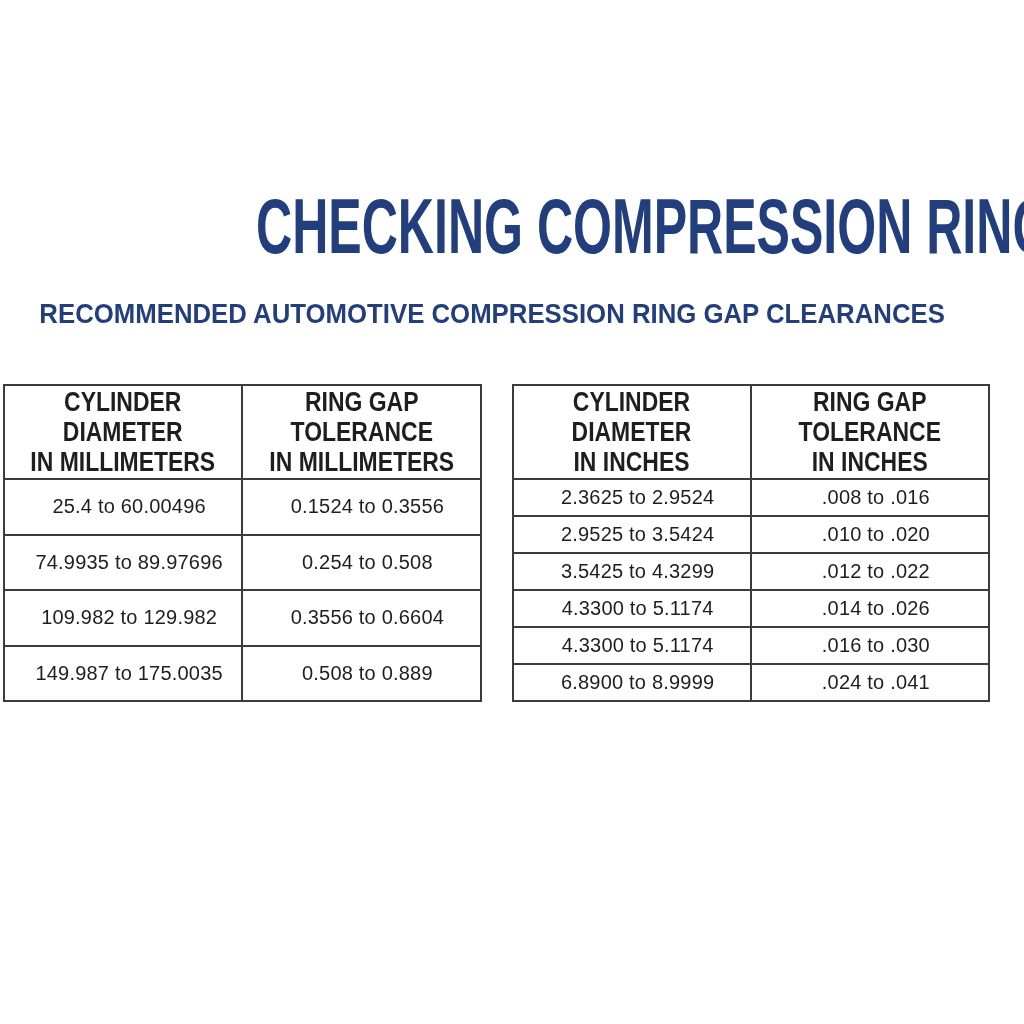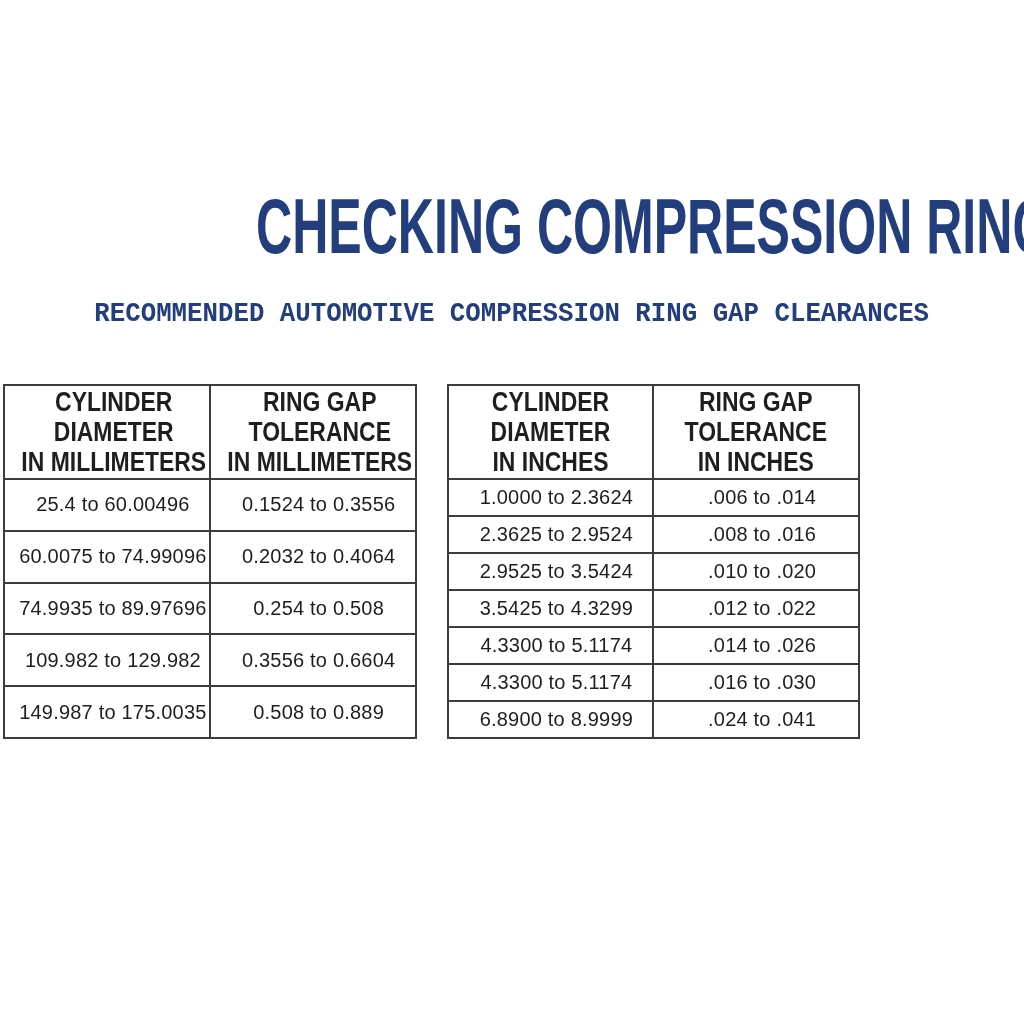--- a/index.html
+++ b/index.html
@@ -34,38 +34,36 @@
     line-height: 1;
     font-weight: 700;
     color: var(--heading-blue);
     letter-spacing: 0px;
   }
   .subtitle {
     position: absolute;
     top: 300px;
     left: 0;
     width: 100%;
-    text-align: center;
     white-space: nowrap;
-    font-family: Liberation Mono, monospace;
   }
   .subtitle .squeeze {
     display: inline-block;
     transform: scaleX(0.92);
     transform-origin: 50% 50%;
     font-size: 28px;
     line-height: 1;
     font-weight: 700;
     color: var(--heading-blue);
   }
   .tables {
     position: absolute;
     top: 384px;
     left: 3px;
-    width: 857px;
+    width: 987px;
     display: flex;
     gap: 30px;
   }
   table.spec {
     border-collapse: collapse;
     table-layout: fixed;
     flex: 1;
     width: 100%;
   }
   table.spec th, table.spec td {
@@ -125,24 +123,20 @@
             </span>
           </th>
         </tr>
       </thead>
       <tbody>
         <tr>
           <td>25.4 to 60.00496</td>
           <td>0.1524 to 0.3556</td>
         </tr>
         <tr>
-          <td>60.0075 to 74.99096</td>
-          <td>0.2032 to 0.4064</td>
-        </tr>
-        <tr>
           <td>74.9935 to 89.97696</td>
           <td>0.254 to 0.508</td>
         </tr>
         <tr>
           <td>109.982 to 129.982</td>
           <td>0.3556 to 0.6604</td>
         </tr>
         <tr>
           <td>149.987 to 175.0035</td>
           <td>0.508 to 0.889</td>
@@ -164,24 +158,20 @@
             <span class="th-squeeze">
               <span>RING GAP</span>
               <span>TOLERANCE</span>
               <span>IN INCHES</span>
             </span>
           </th>
         </tr>
       </thead>
       <tbody>
         <tr>
-          <td>1.0000 to 2.3624</td>
-          <td>.006 to .014</td>
-        </tr>
-        <tr>
           <td>2.3625 to 2.9524</td>
           <td>.008 to .016</td>
         </tr>
         <tr>
           <td>2.9525 to 3.5424</td>
           <td>.010 to .020</td>
         </tr>
         <tr>
           <td>3.5425 to 4.3299</td>
           <td>.012 to .022</td>

